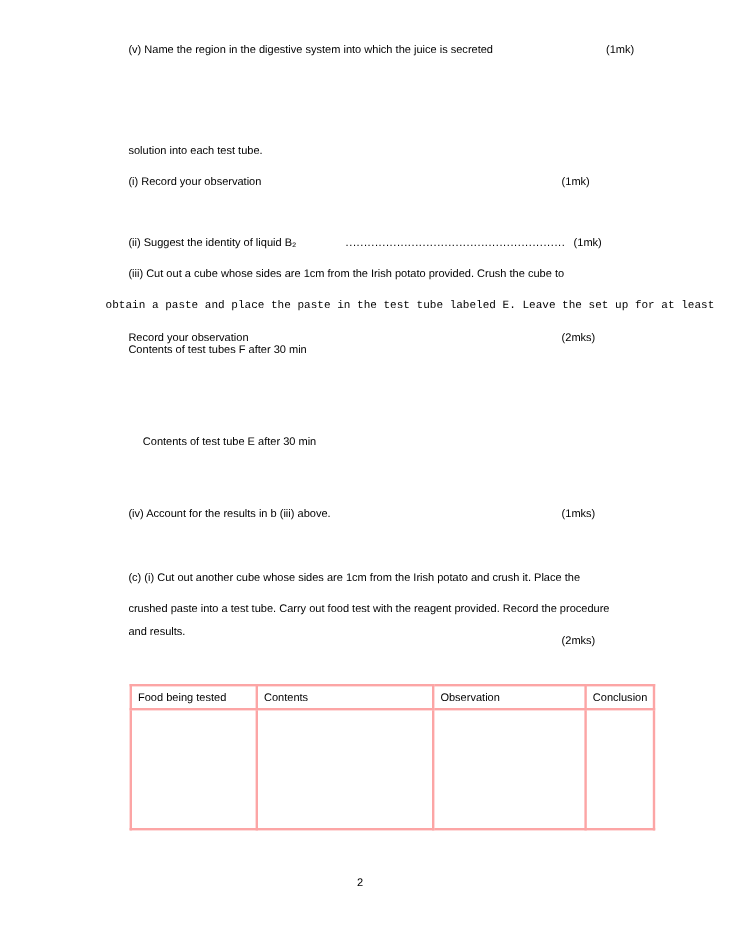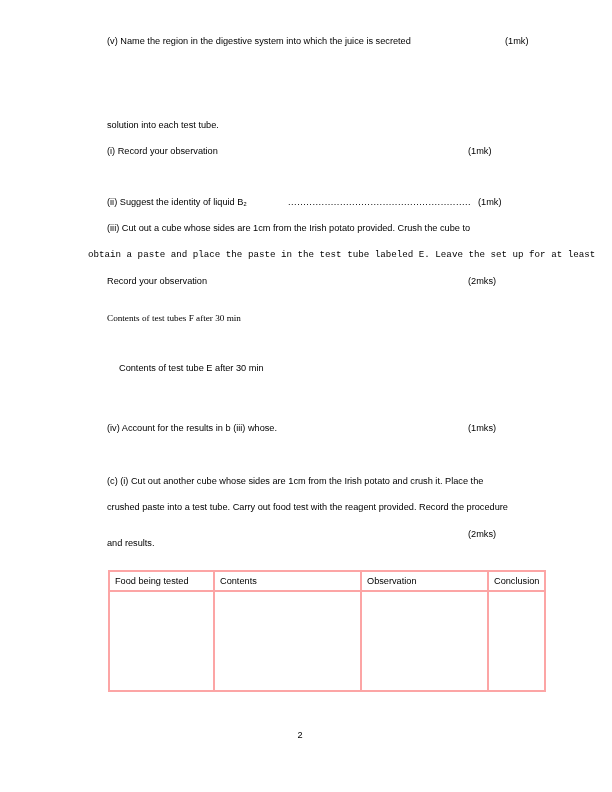--- a/index.html
+++ b/index.html
@@ -69,30 +69,30 @@
   <div class="line" style="left:478px; top:196px;">(1mk)</div>
 
   <div class="line" style="left:107px; top:222px;">(iii) Cut out a cube whose sides are 1cm from the Irish potato provided. Crush the cube to</div>
   <div class="line" style="left:88px; top:249px;font-family:Liberation Mono, monospace;">
     <span>obtain a paste and place the paste in the test tube labeled E. Leave the set up for at least </span><span class="bold">30minutes.</span>
   </div>
 
   <div class="line" style="left:107px; top:275px;">Record your observation</div>
   <div class="line" style="left:468px; top:275px;">(2mks)</div>
 
-  <div class="line" style="left:107px; top:312px;font-family:Liberation Serif, serif;">Contents of test tubes F after 30 min</div>
+  <div class="line" style="left:107px; top:285px;">Contents of test tubes F after 30 min</div>
 
   <div class="line" style="left:119px; top:362px;">Contents of test tube E after 30 min</div>
 
-  <div class="line" style="left:107px; top:422px;">(iv) Account for the results in b (iii) whose.</div>
+  <div class="line" style="left:107px; top:422px;">(iv) Account for the results in b (iii) above.</div>
   <div class="line" style="left:468px; top:422px;">(1mks)</div>
 
   <div class="line" style="left:107px; top:475px;">(c) (i) Cut out another cube whose sides are 1cm from the Irish potato and crush it. Place the</div>
   <div class="line" style="left:107px; top:501px;">crushed paste into a test tube. Carry out food test with the reagent provided. Record the procedure</div>
-  <div class="line" style="left:107px; top:537px;">and results.</div>
+  <div class="line" style="left:107px; top:520px;">and results.</div>
   <div class="line" style="left:468px; top:528px;">(2mks)</div>
 
   <table class="food-table">
     <colgroup>
       <col style="width:105px">
       <col style="width:147px">
       <col style="width:127px">
       <col style="width:57px">
     </colgroup>
     <thead>

